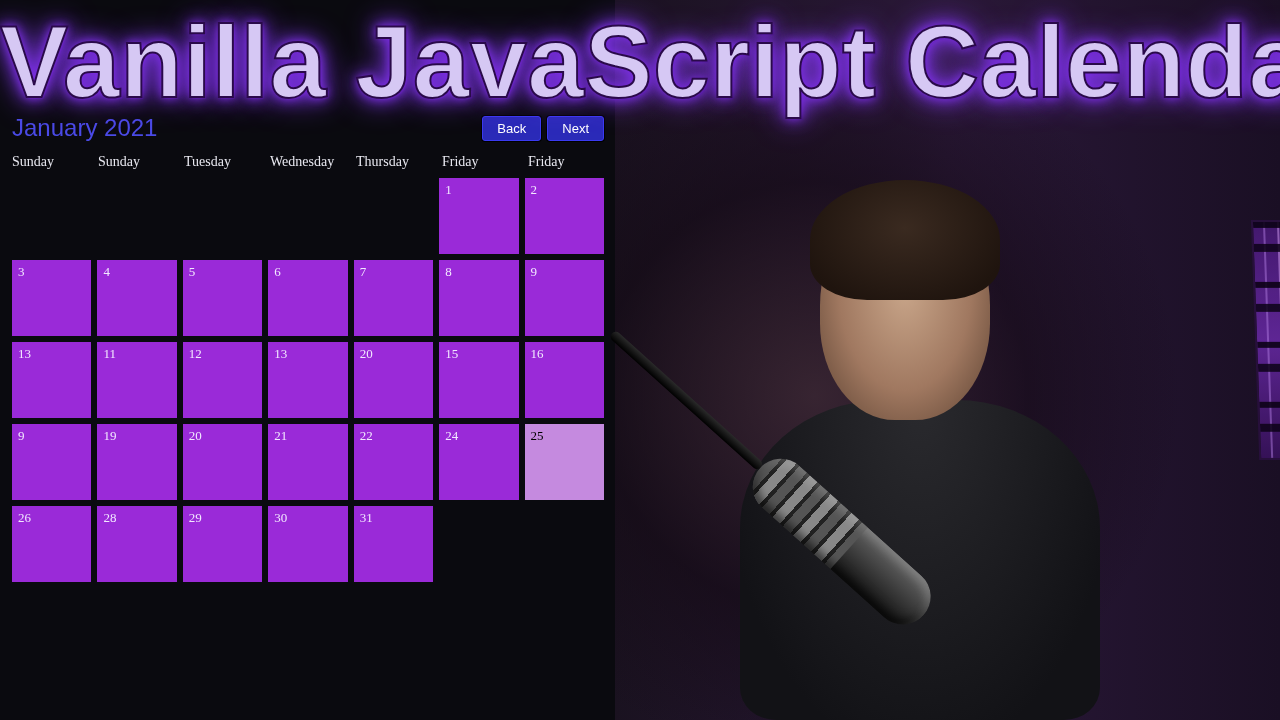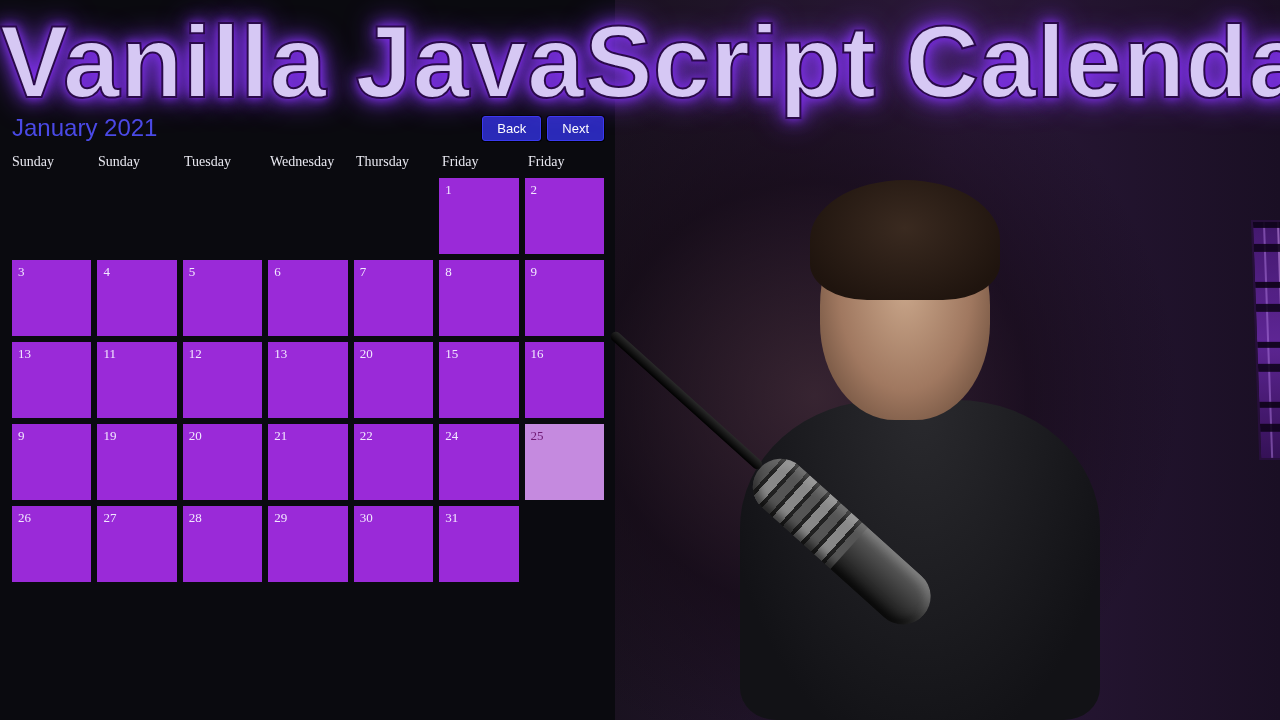--- a/index.html
+++ b/index.html
@@ -163,21 +163,21 @@
   .day {
     background: #9a2ad8;
     height: 76px;
     padding: 4px 6px;
     font-size: 13px;
     color: #f2e8ff;
     font-family: Georgia, serif;
     cursor: pointer;
   }
   .day.pad { background: transparent; cursor: default; }
-  .day.current { background: #c58adf; color:#701a75; }
+  .day.current { background: #c58adf; color:#000000; }
 </style>
 </head>
 <body>
 
 <div class="photo">
   <div class="screen left">
       <div class="rain"></div>
     </div>
 
 </div>
@@ -231,19 +231,18 @@
       <div class="day">15</div>
       <div class="day">16</div>
       <div class="day">9</div>
       <div class="day">19</div>
       <div class="day">20</div>
       <div class="day">21</div>
       <div class="day">22</div>
       <div class="day">24</div>
       <div class="day current">25</div>
       <div class="day">26</div>
-      <div class="day">27</div>
       <div class="day">28</div>
       <div class="day">29</div>
       <div class="day">30</div>
       <div class="day">31</div>
     </div>
 </div>
 
 </body></html>

